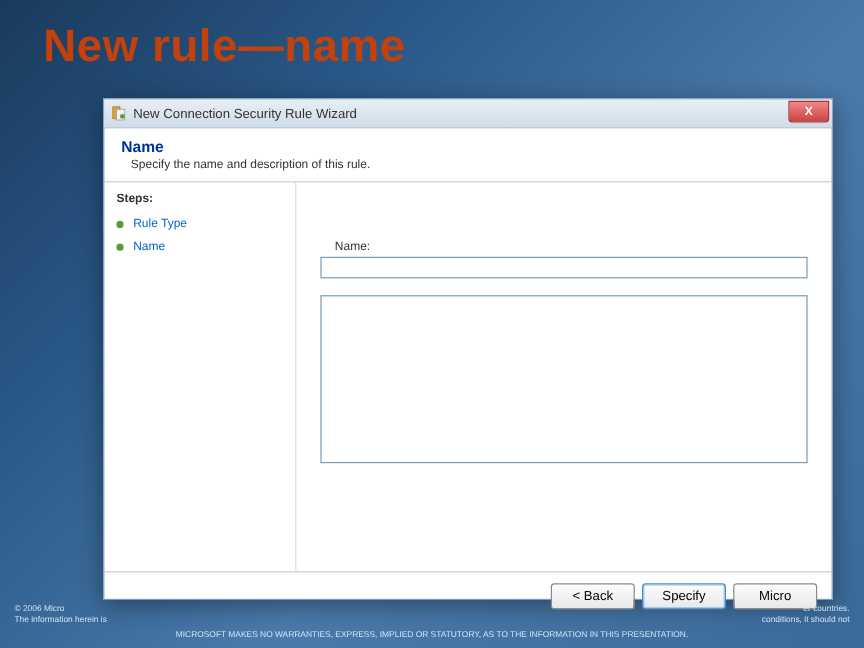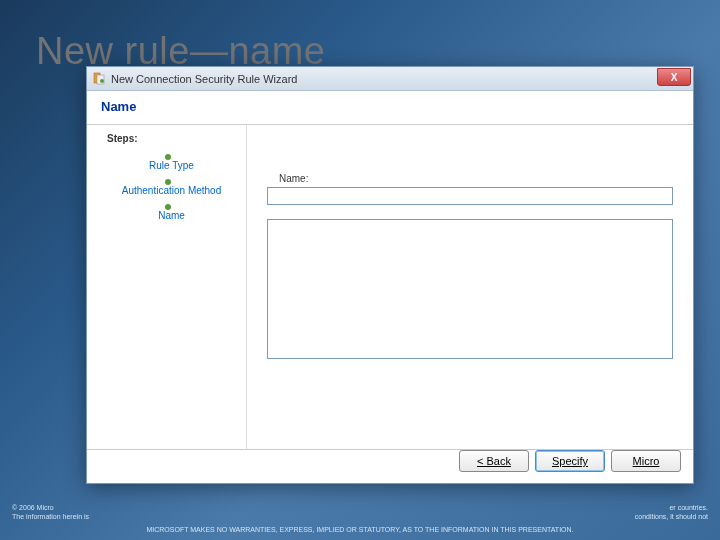--- a/index.html
+++ b/index.html
@@ -5,30 +5,30 @@
 * { margin: 0; padding: 0; box-sizing: border-box; }
 body {
   width: 720px;
   height: 540px;
   font-family: "Segoe UI", Tahoma, sans-serif;
   background: linear-gradient(135deg, #1a3a5c 0%, #2a5a8a 30%, #4a7aaa 60%, #3a6a9a 100%);
   position: relative;
   overflow: hidden;
 }
 .slide-title {
-  color: #737373;
+  color: #c2410c;
   font-size: 38px;
-  font-weight: 400;
-  padding: 30px 0 0 36px;
+  font-weight: 700;
+  padding: 18px 0 0 36px;
   letter-spacing: 0.5px;
 }
 .window {
   position: absolute;
   left: 86px;
-  top: 66px;
+  top: 82px;
   width: 608px;
   height: 418px;
   background: #fff;
   border: 1px solid #7a9ab8;
   box-shadow: 0 4px 20px rgba(0,0,0,0.4);
 }
 .titlebar {
   height: 24px;
   background: linear-gradient(#e8eef5, #d0dce8);
   border-bottom: 1px solid #b0c0d0;
@@ -86,30 +86,28 @@
 .steps-pane {
   width: 160px;
   border-right: 1px solid #ddd;
   padding: 8px 0 0 10px;
 }
 .steps-label {
   font-size: 10px;
   font-weight: bold;
   color: #333;
   margin-bottom: 6px;
-  margin-left: 10px;
 }
 .step-item {
   display: flex;
   align-items: center;
   padding: 4px 0;
   font-size: 10px;
   color: #0066cc;
   cursor: pointer;
-  flex-direction: column;
 }
 .step-bullet {
   width: 6px;
   height: 6px;
   border-radius: 50%;
   background: #5a9a3a;
   margin-right: 8px;
   flex-shrink: 0;
 }
 .form-pane {
@@ -137,24 +135,23 @@
   border: 1px solid #7a9ab8;
   font-size: 11px;
   padding: 2px 3px;
   resize: none;
 }
 .button-bar {
   height: 40px;
   border-top: 1px solid #ccc;
   display: flex;
   justify-content: flex-end;
-  align-items: flex-start;
+  align-items: center;
   padding-right: 12px;
   gap: 6px;
-  text-decoration: underline;
 }
 .btn {
   min-width: 70px;
   height: 22px;
   font-size: 11px;
   background: linear-gradient(#fdfdfd, #e8e8e8);
   border: 1px solid #888;
   border-radius: 3px;
   cursor: pointer;
   padding: 0 8px;
@@ -197,35 +194,32 @@
         </svg>
     </span>
     <span class="titlebar-text">New Connection Security Rule Wizard</span>
     <div class="close-btn">
       <span>X</span>
     </div>
   </div>
 
   <div class="header-pane">
     <div class="header-title">Name</div>
+    <div class="header-subtitle">Specify the name and description of this rule.</div>
   </div>
 
   <div class="body-area">
     <div class="steps-pane">
       <div class="steps-label">Steps:</div>
       <div class="step-item">
         <span class="step-bullet"></span>
         <span>Rule Type</span>
       </div>
       <div class="step-item">
         <span class="step-bullet"></span>
-        <span>Authentication Method</span>
-      </div>
-      <div class="step-item">
-        <span class="step-bullet"></span>
         <span>Name</span>
       </div>
     </div>
 
     <div class="form-pane">
       <div class="form-label">Name:</div>
       <input class="text-input" type="text" value="" style="">
       <textarea class="textarea-input" style=""></textarea>
     </div>
   </div>

